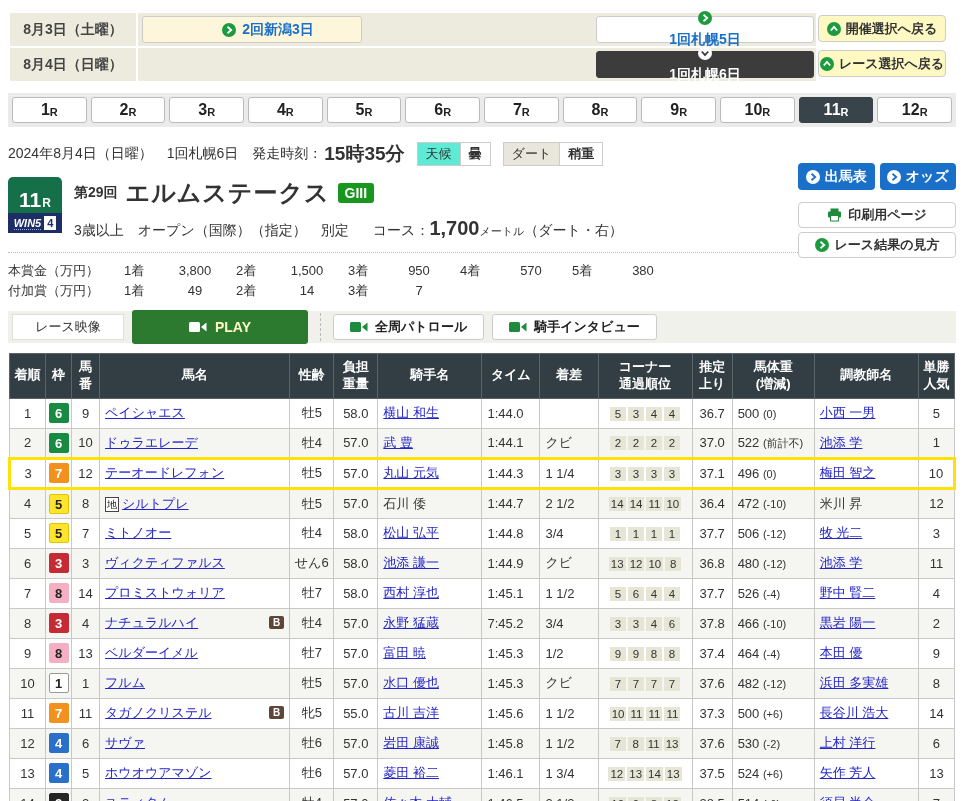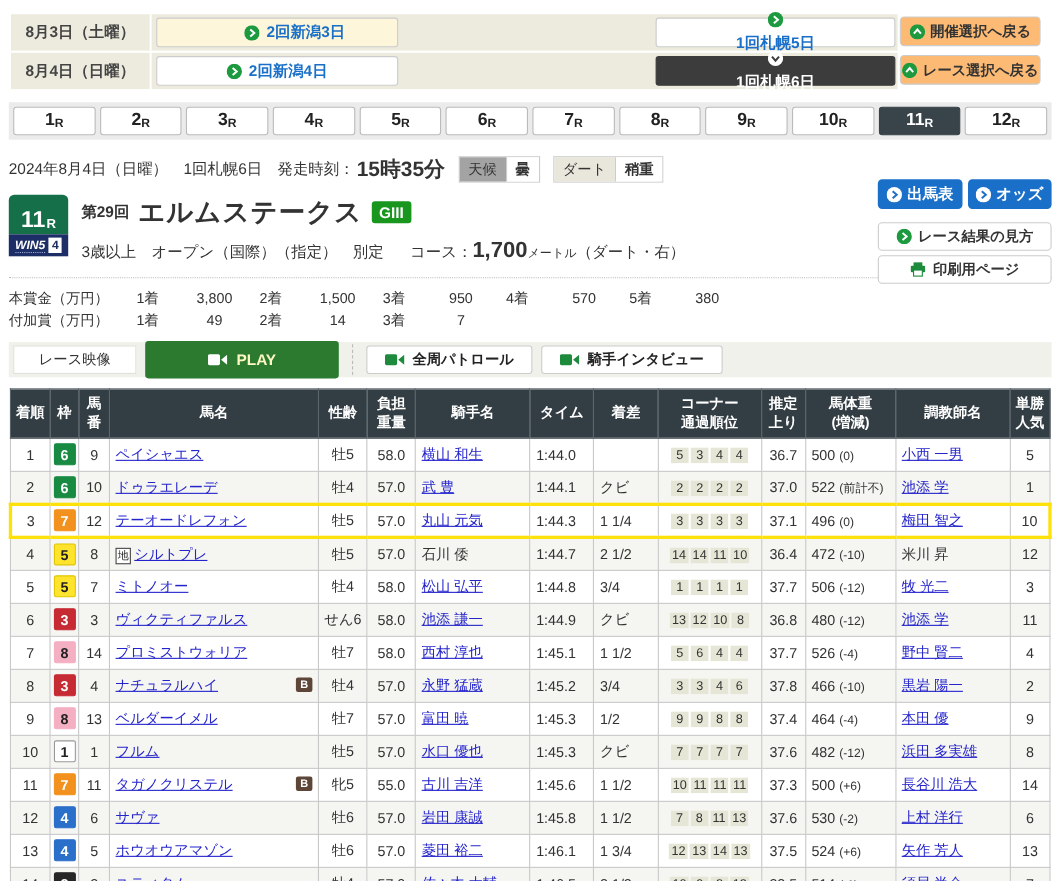--- a/index.html
+++ b/index.html
@@ -10,41 +10,41 @@
 .top-nav { position:relative; padding-top:13px; }
 .top-row { display:flex; width:806px; margin:0 0 2px 10px; height:33px; }
 .date-cell { width:128px; background:#ecebdd; border-right:2px solid #fff; display:flex; align-items:center; justify-content:center; font-weight:bold; font-size:14px; color:#444; }
 .rest-cell { flex:1; background:#ecebdd; position:relative; }
 .nav-btn { position:absolute; top:3px; height:27px; border:1px solid #ccc; border-radius:3px; background:#fff; display:flex; align-items:center; justify-content:center; gap:6px; font-size:14px; font-weight:bold; color:#1a70c8; cursor:pointer; }
 .nav-btn.day { left:4px; width:220px; }
 .nav-btn.track { right:2px; width:218px;flex-direction:column; }
 .nav-btn.cream { background:#fdf6da;padding-left:32px; }
 .nav-btn.dark { background:#3c3c3c; color:#fff; border-color:#3c3c3c; }
 .back-col { position:absolute; top:15px; right:18px; display:flex; flex-direction:column; gap:8px; }
-.back-btn { width:128px; height:27px; background:#fdba74; border:1px solid #ccc; border-radius:4px; display:flex; align-items:center; justify-content:center; gap:5px; font-size:13px; font-weight:bold; color:#333; cursor:pointer; }
+.back-btn { width:128px; height:27px; background:#fef9c3; border:1px solid #ccc; border-radius:4px; display:flex; align-items:center; justify-content:center; gap:5px; font-size:13px; font-weight:bold; color:#333; cursor:pointer; }
 .icon-svg { display:inline-flex; line-height:0; }
 
 
 .race-tabs { display:flex; gap:4px; margin:12px 8px 0; background:#ebebeb; padding:4px; }
 .rtab { flex:1; height:26px; background:#fff; border:1px solid #bbb; border-radius:3px; display:flex; align-items:center; justify-content:center; font-weight:bold; color:#222; cursor:pointer; }
 .rtab .tn { font-size:16px; line-height:1; }
 .rtab .tr2 { font-size:11px; margin-top:4px; line-height:1; }
 .rtab.sel { background:#39434a; border-color:#39434a; color:#fff; }
 
 
 .content { position:relative; margin:0 8px; }
 .side-col { position:absolute; top:22px; right:0; width:158px; }
 .blue-row { display:flex; gap:5px; }
 .blue-btn { flex:1; height:27px; background:#1a70c8; border-radius:4px; color:#fff; font-weight:bold; font-size:14px; display:flex; align-items:center; justify-content:center; gap:5px; cursor:pointer; }
 .white-btn { margin-top:12px; height:26px; background:#fff; border:1px solid #ccc; border-radius:4px; display:flex; align-items:center; justify-content:center; gap:6px; font-size:13px; font-weight:bold; color:#333; cursor:pointer; }
 .white-btn + .white-btn { margin-top:4px; }
 .info-line { display:flex; align-items:center; margin-top:14px; font-size:14px; }
 .start-time { font-size:19px; font-weight:bold; margin-left:2px; }
 .badge-pair { display:flex; border:1px solid #ccc; margin-left:12px; font-size:13px; height:24px; align-items:stretch; }
-.badge-label { display:flex; align-items:center; padding:0 8px; background:#a3a3a3; color:#333; }
+.badge-label { display:flex; align-items:center; padding:0 8px; background:#5eead4; color:#333; }
 .badge-label.track { background:#e9e7dc; }
 .badge-value { display:flex; align-items:center; padding:0 8px; background:#fff; font-weight:bold; border-left:1px solid #ccc; }
 .title-row { display:flex; margin-top:10px; }
 .race-badge-col { width:54px; margin-right:12px; }
 .race-no-badge { height:36px; background:#156f48; border-radius:5px 5px 0 0; color:#fff; display:flex; align-items:flex-end; justify-content:center; padding-bottom:3px; }
 .race-no-badge .n { font-size:21px; font-weight:bold; line-height:1; }
 .race-no-badge .r { font-size:12px; font-weight:bold; margin-left:1px; }
 .win5-badge { height:20px; background:#1d2e66; display:flex; align-items:center; justify-content:center; gap:3px; }
 .win5-text { color:#fff; font-style:italic; font-weight:bold; font-size:11px; border-bottom:1px dotted #9fb0e0; }
 .win5-num { background:#fff; color:#1d2e66; font-weight:bold; font-size:11px; line-height:14px; padding:0 3px; }
@@ -112,29 +112,20 @@
                 <path d="M5.5 3.8 L9.2 7 L5.5 10.2" stroke="#fff" stroke-width="1.8" fill="none"></path>
               </svg>
             </span>
           <span>1回札幌5日</span>
         </div>
       </div>
     </div>
     <div class="top-row">
       <div class="date-cell">8月4日（日曜）</div>
       <div class="rest-cell">
-        <div class="nav-btn day">
-          <span class="icon-svg">
-              <svg width="14" height="14">
-                <circle cx="7" cy="7" r="7" fill="#1d9a3f"></circle>
-                <path d="M5.5 3.8 L9.2 7 L5.5 10.2" stroke="#fff" stroke-width="1.8" fill="none"></path>
-              </svg>
-            </span>
-          <span>2回新潟4日</span>
-        </div>
         <div class="nav-btn track dark">
           <span class="icon-svg">
               <svg width="14" height="14">
                 <circle cx="7" cy="7" r="7" fill="#fff"></circle>
                 <path d="M3.8 5.5 L7 9.2 L10.2 5.5" stroke="#3c3c3c" stroke-width="1.8" fill="none"></path>
               </svg>
             </span>
           <span>1回札幌6日</span>
         </div>
       </div>
@@ -230,36 +221,36 @@
               <svg width="14" height="14">
                 <circle cx="7" cy="7" r="7" fill="#fff"></circle>
                 <path d="M5.5 3.8 L9.2 7 L5.5 10.2" stroke="#1a70c8" stroke-width="1.8" fill="none"></path>
               </svg>
             </span>
           <span>オッズ</span>
         </div>
       </div>
       <div class="white-btn">
         <span class="icon-svg">
-            <svg width="14" height="14">
-              <circle cx="7" cy="7" r="7" fill="#1d9a3f"></circle>
-              <path d="M5.5 3.8 L9.2 7 L5.5 10.2" stroke="#fff" stroke-width="1.8" fill="none"></path>
-            </svg>
-          </span>
-        <span>レース結果の見方</span>
-      </div>
-      <div class="white-btn">
-        <span class="icon-svg">
             <svg width="15" height="14">
               <rect x="3.5" y="0.5" width="8" height="3.5" fill="#1d8a3c"></rect>
               <rect x="1" y="3.5" width="13" height="6" rx="1" fill="#1d8a3c"></rect>
               <rect x="3.5" y="7.5" width="8" height="5.5" fill="#fff" stroke="#1d8a3c"></rect>
             </svg>
           </span>
         <span>印刷用ページ</span>
+      </div>
+      <div class="white-btn">
+        <span class="icon-svg">
+            <svg width="14" height="14">
+              <circle cx="7" cy="7" r="7" fill="#1d9a3f"></circle>
+              <path d="M5.5 3.8 L9.2 7 L5.5 10.2" stroke="#fff" stroke-width="1.8" fill="none"></path>
+            </svg>
+          </span>
+        <span>レース結果の見方</span>
       </div>
     </div>
 
     <div class="info-line">
       <span>2024年8月4日（日曜）　1回札幌6日　発走時刻：</span>
       <span class="start-time">15時35分</span>
       <span class="badge-pair">
         <span class="badge-label">天候</span>
         <span class="badge-value">曇</span>
       </span>
@@ -506,21 +497,21 @@
           <td class="c">4</td>
         </tr>
         <tr>
           <td class="c">8</td>
           <td class="c"><span class="frame" style="background: rgb(198, 42, 50); color: rgb(255, 255, 255); border: 1px solid rgb(198, 42, 50);">3</span></td>
           <td class="c">4</td>
           <td><span class="bflag">B</span><span class="lnk">ナチュラルハイ</span></td>
           <td class="c">牡4</td>
           <td class="c">57.0</td>
           <td><span class="lnk">永野 猛蔵</span></td>
-          <td>1:45.2</td>
+          <td>7:45.2</td>
           <td>3/4</td>
           <td class="c"><span class="cbox">3</span><span class="cbox">3</span><span class="cbox">4</span><span class="cbox">6</span></td>
           <td class="c">37.8</td>
           <td><span>466 </span><span class="wdiff">(-10)</span></td>
           <td><span class="lnk">黒岩 陽一</span></td>
           <td class="c">2</td>
         </tr>
         <tr>
           <td class="c">9</td>
           <td class="c"><span class="frame" style="background: rgb(244, 175, 195); color: rgb(34, 34, 34); border: 1px solid rgb(244, 175, 195);">8</span></td>

